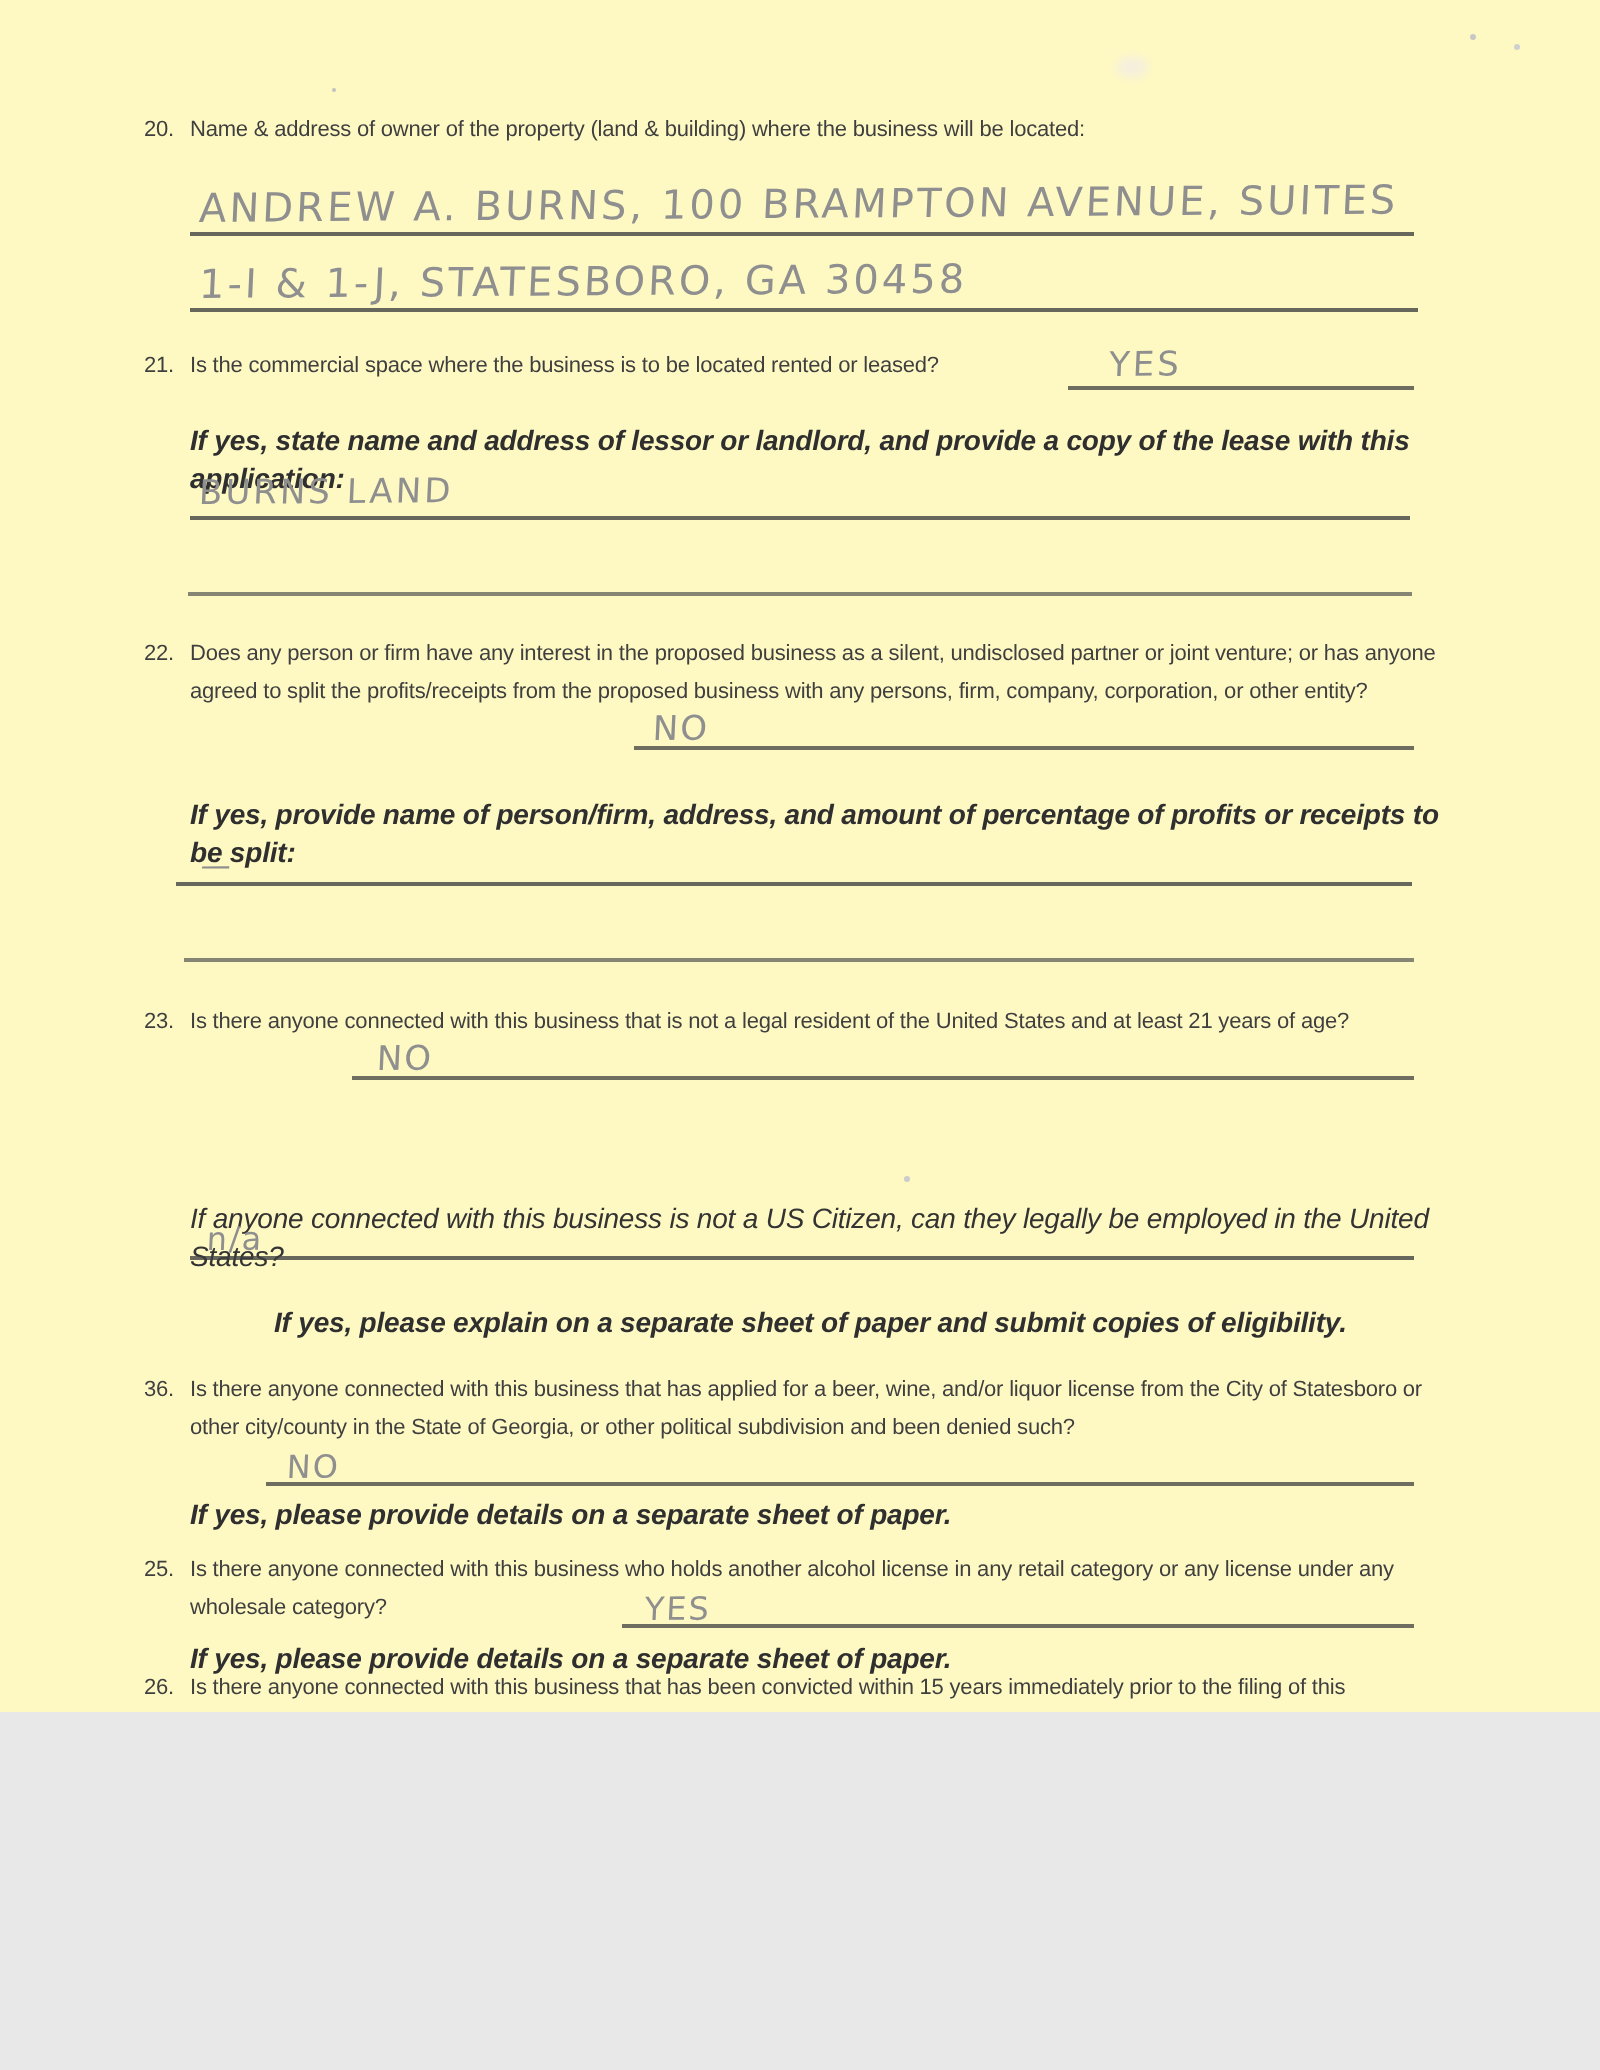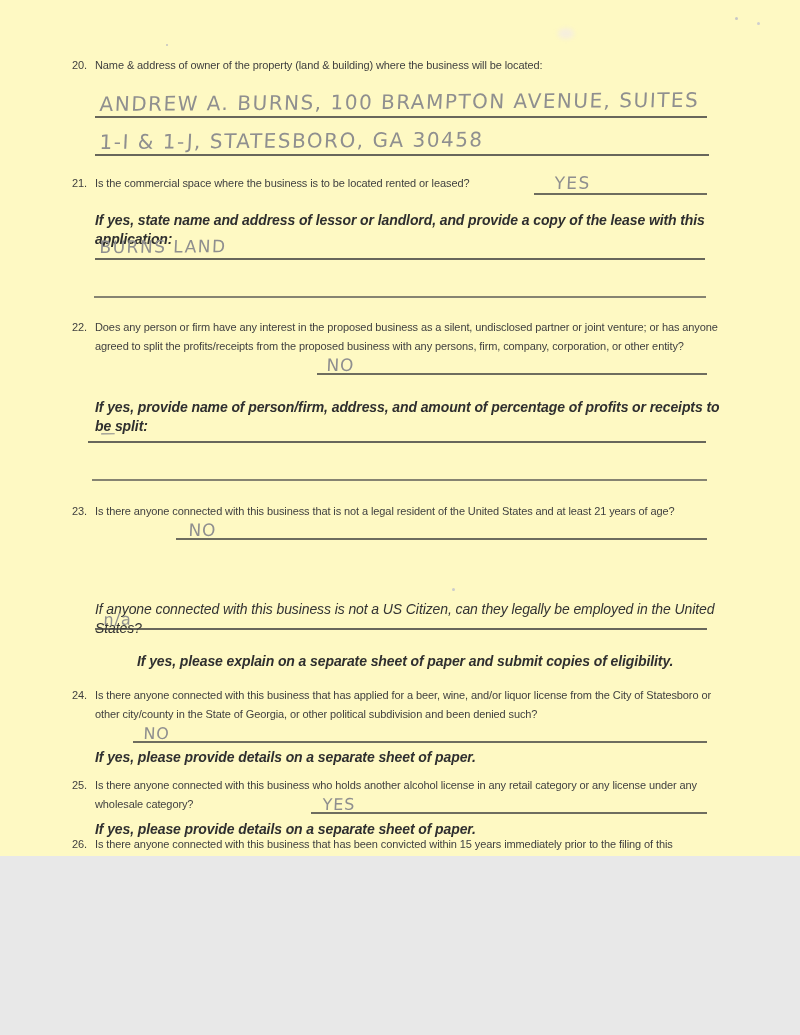--- a/index.html
+++ b/index.html
@@ -149,21 +149,21 @@
     <span class="tail-line" style="left:104px;right:15px;"></span>
     <span class="tail-hw hw hw-ans" style="left:116px;font-size:17px;">NO</span>
   </div>
   <div class="sub" style="top:600px;">If anyone connected with this business is not a US Citizen, can they legally be employed in the United States?</div>
   <div class="ansrow" style="top:606px;left:95px;width:612px;height:22px;">
     <span class="hw hw-ans" style="padding-left:8px;font-size:16px;">n/a</span>
   </div>
   <div class="sub bold" style="top:652px;margin-left:42px;">If yes, please explain on a separate sheet of paper and submit copies of eligibility.</div>
 
   <div class="q" style="top:686px;height:57px;">
-    <span class="qnum">24.</span><span class="qtext">Is there anyone connected with this business that has applied for a beer, wine, and/or liquor license from the City of Statesboro or other city/county in the State of Georgia, or other political subdivision and been denied such?</span>
+    <span class="qnum">36.</span><span class="qtext">Is there anyone connected with this business that has applied for a beer, wine, and/or liquor license from the City of Statesboro or other city/county in the State of Georgia, or other political subdivision and been denied such?</span>
     <span class="tail-line" style="left:61px;right:15px;"></span>
     <span class="tail-hw hw hw-ans" style="left:71px;font-size:16px;">NO</span>
   </div>
   <div class="sub bold" style="top:748px;">If yes, please provide details on a separate sheet of paper.</div>
 
   <div class="q" style="top:776px;height:38px;">
     <span class="qnum">25.</span><span class="qtext">Is there anyone connected with this business who holds another alcohol license in any retail category or any license under any wholesale category?</span>
     <span class="tail-line" style="left:239px;right:15px;"></span>
     <span class="tail-hw hw hw-ans" style="left:250px;font-size:16px;">YES</span>
   </div>

